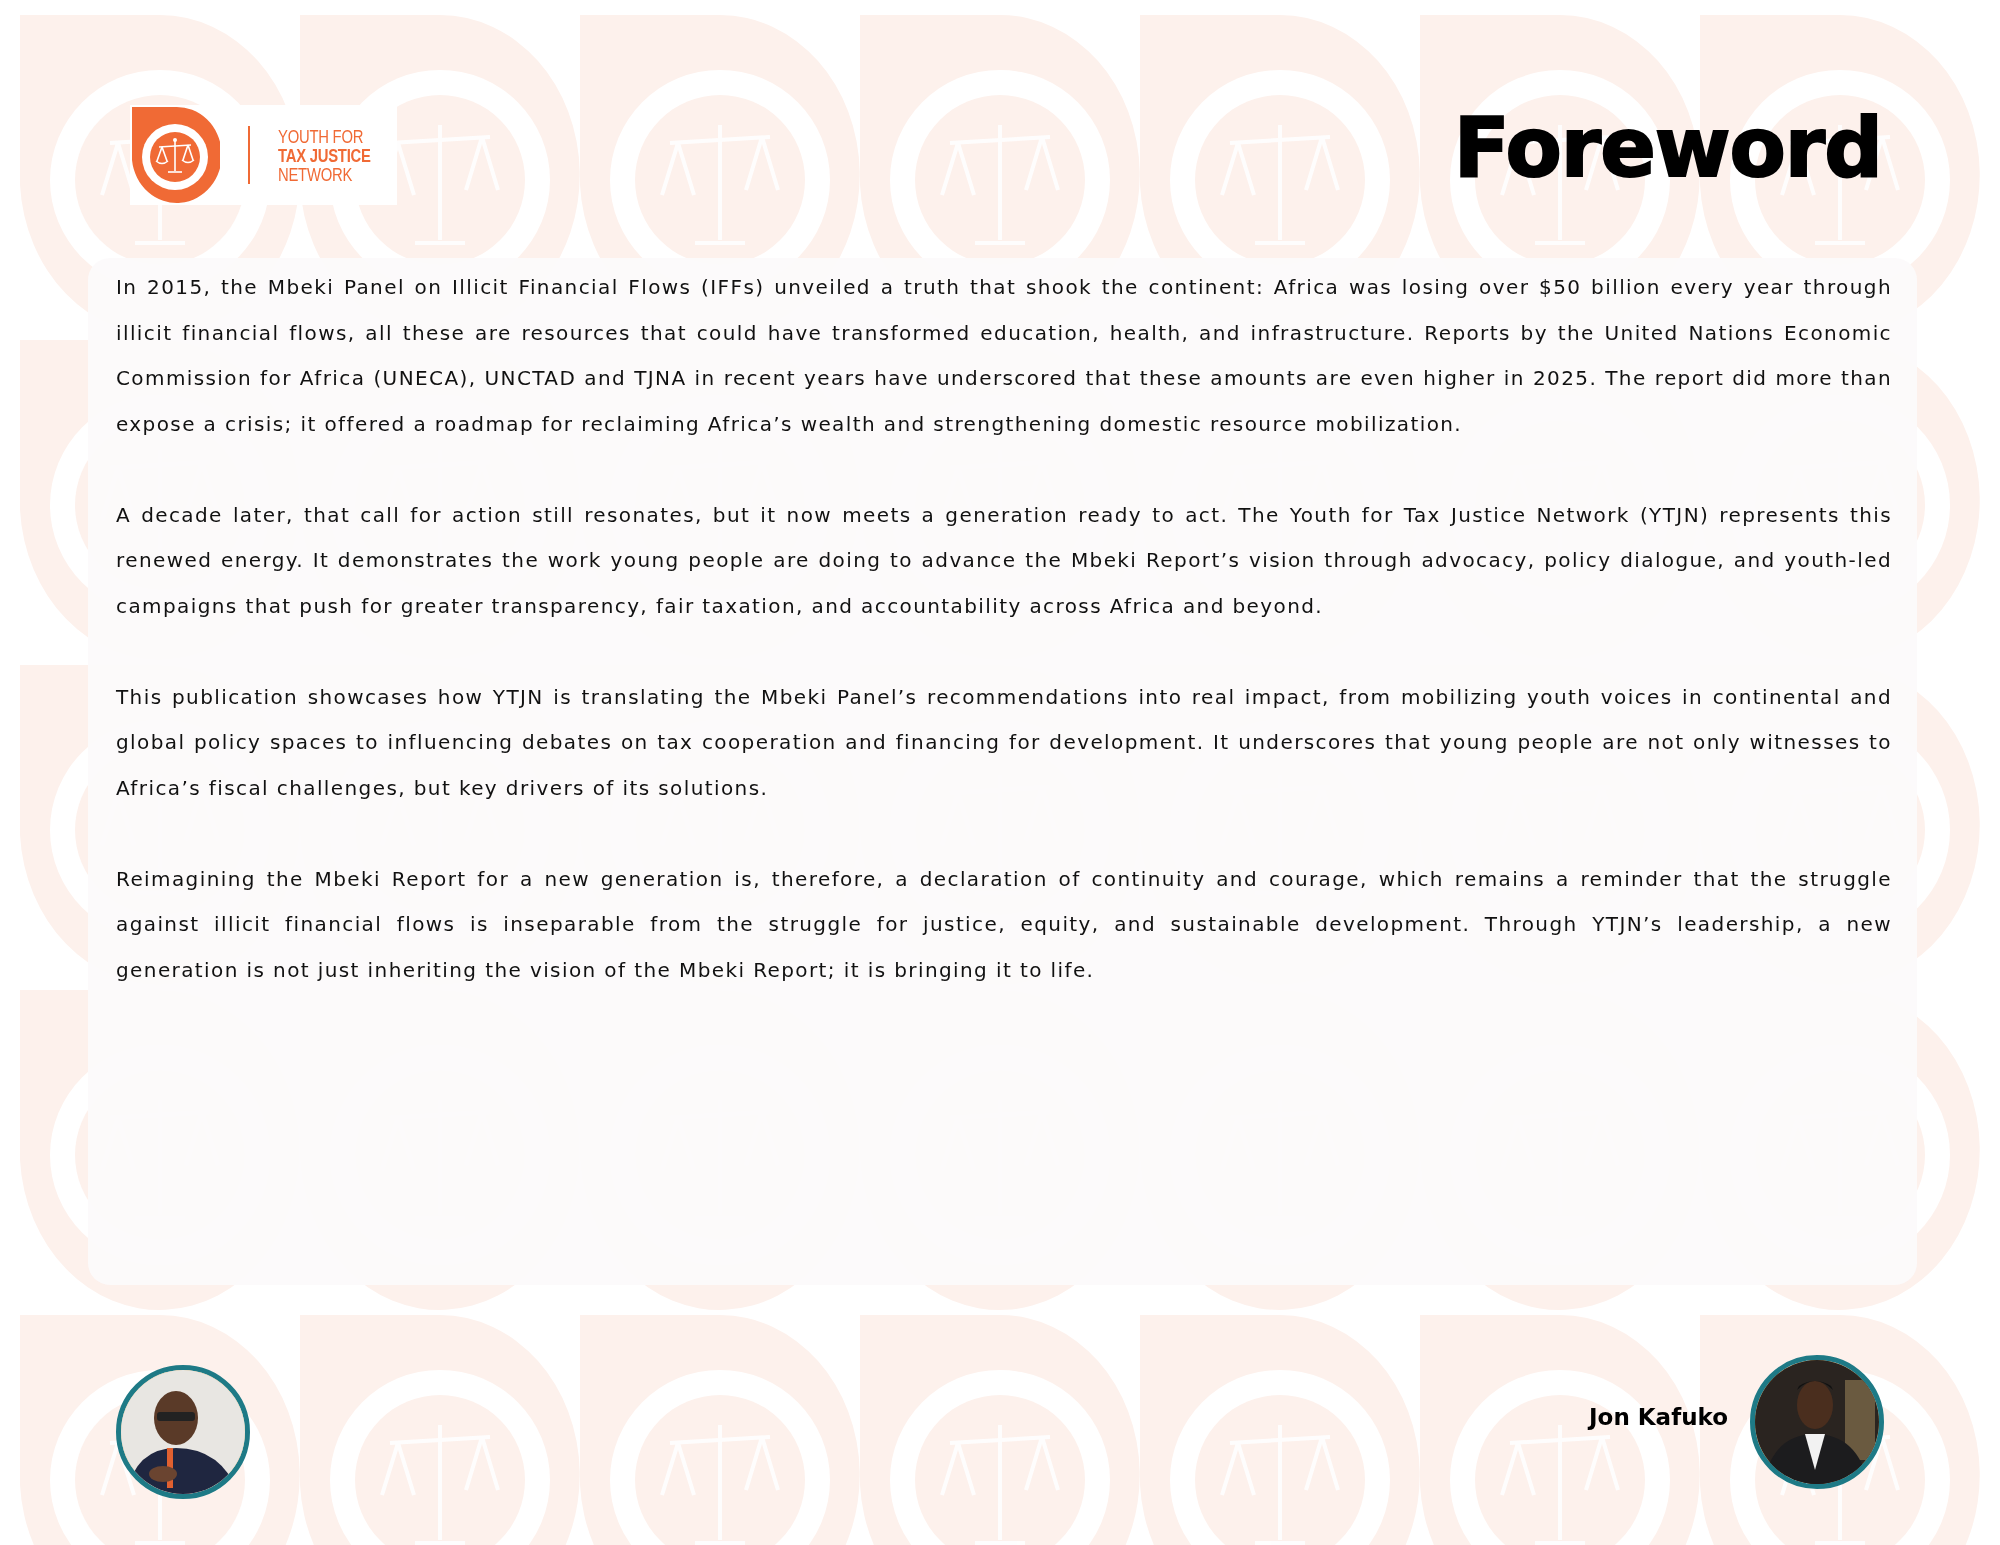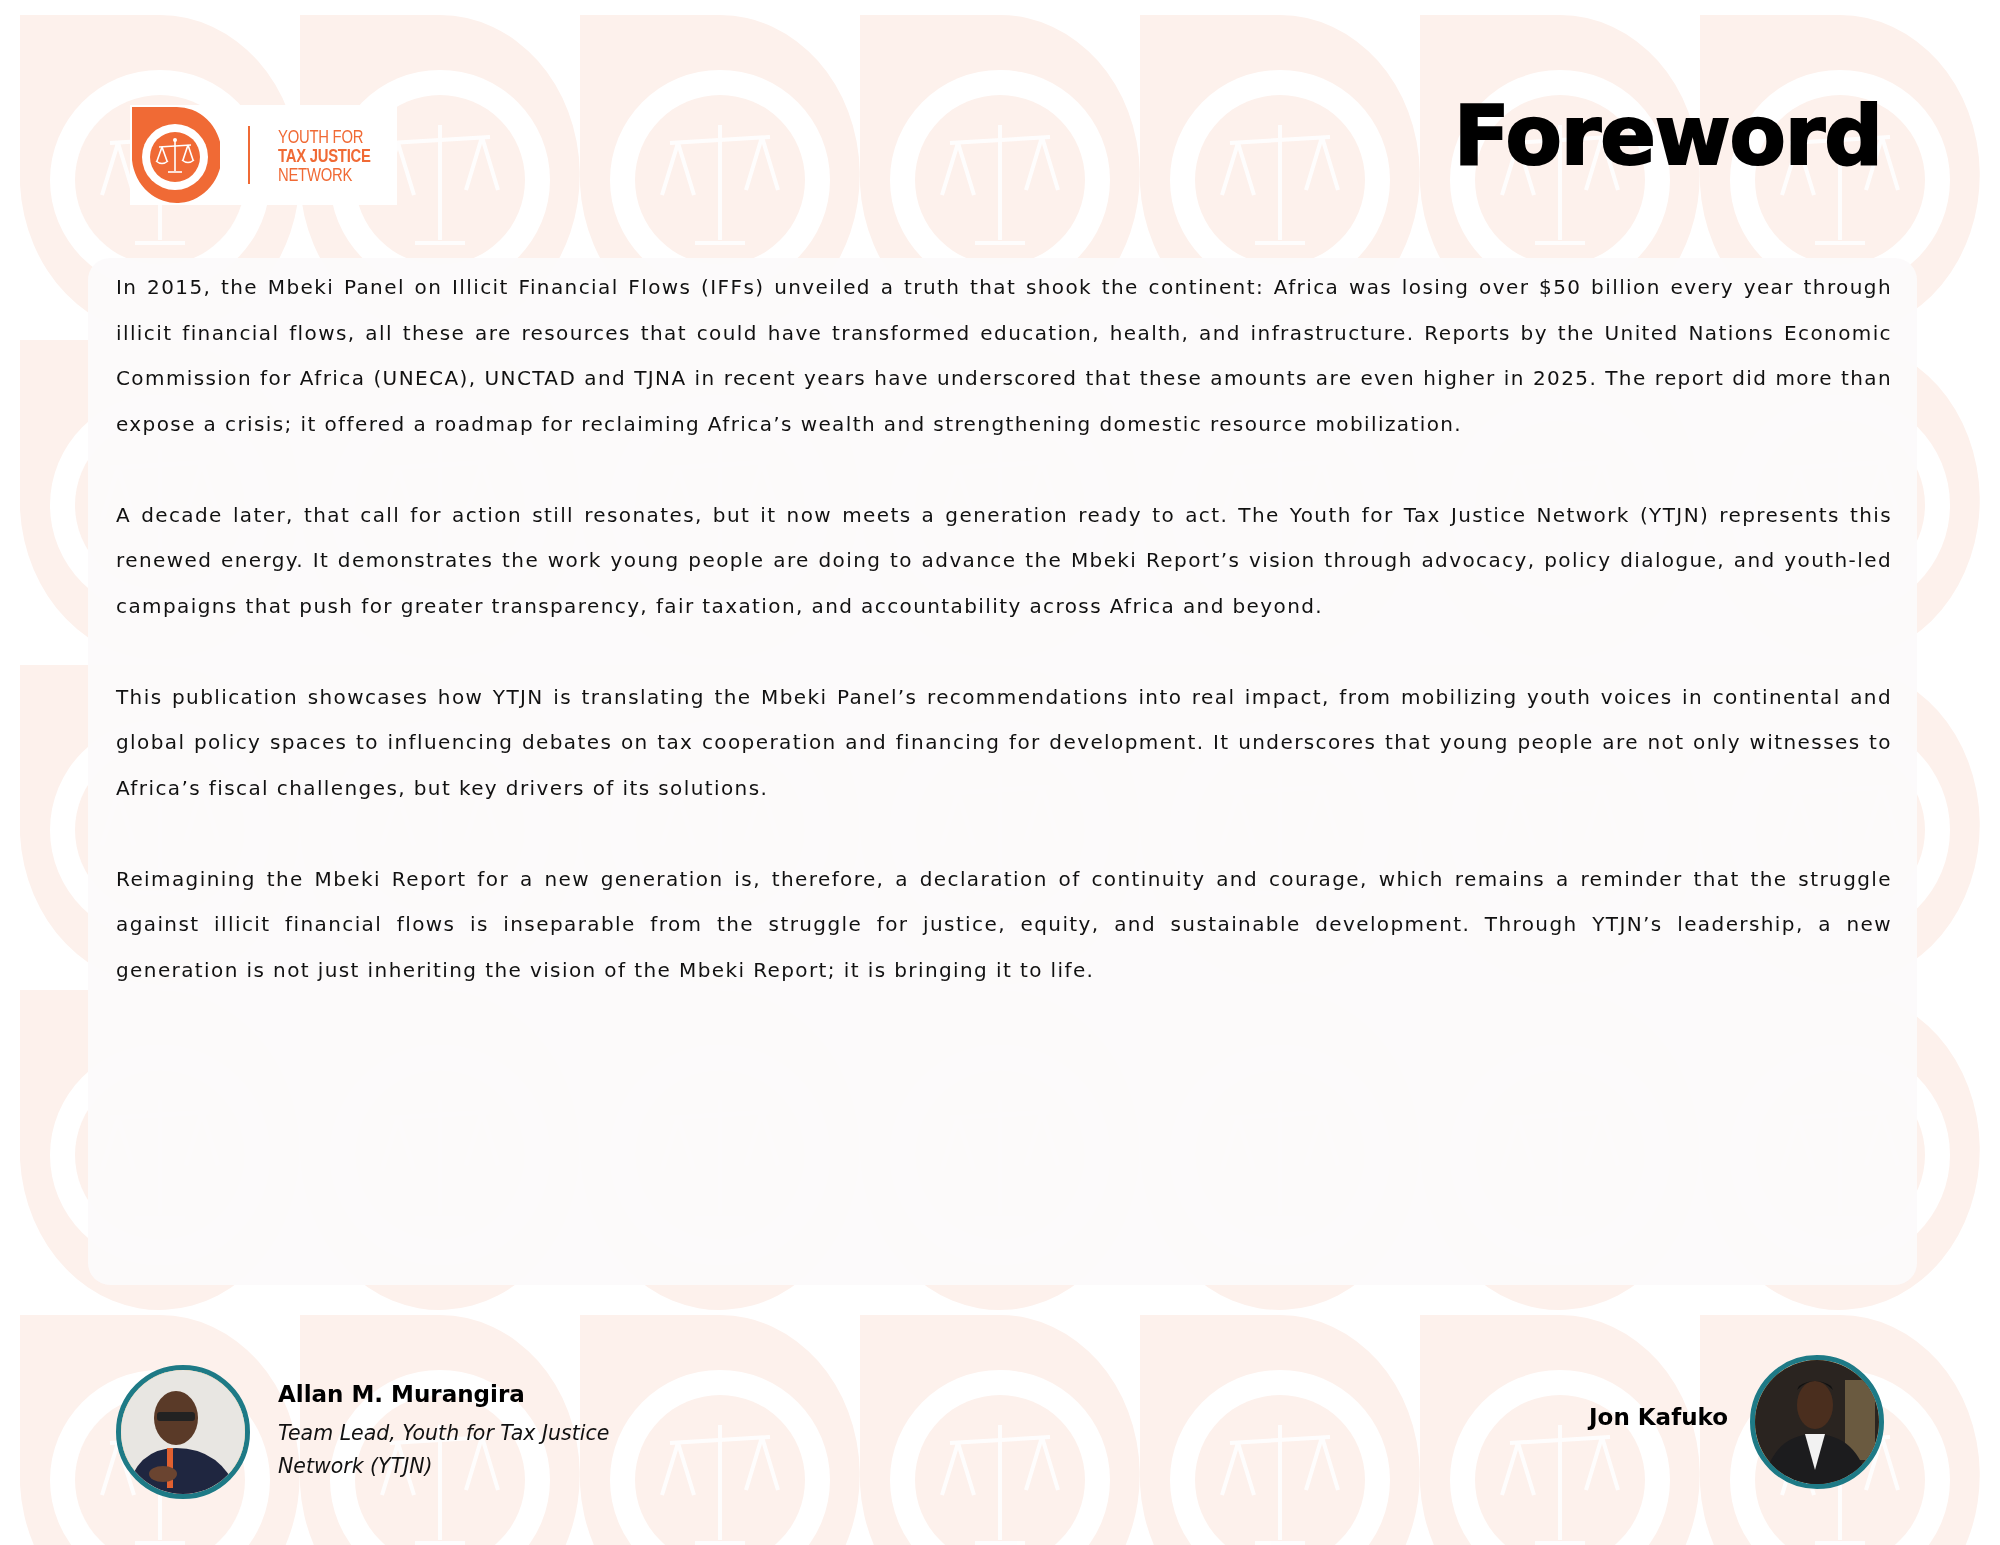--- a/index.html
+++ b/index.html
@@ -29,21 +29,21 @@
     .logo-mark { width: 90px; height: 100px; }
     .logo-divider { width: 2px; height: 58px; background: #f06a35; }
     .logo-text {
       font-family: "Liberation Sans", sans-serif;
       color: #f06a35; font-size: 19px; line-height: 19px;
       transform: scaleX(0.78); transform-origin: left center;
       letter-spacing: -0.3px;
     }
     .logo-text .bold { font-weight: 700; }
     .title {
-      position: absolute; right: 118px; top: 88px; z-index: 2;
+      position: absolute; right: 118px; top: 100px; z-index: 2;
       font-family: "DejaVu Sans", sans-serif; font-weight: 900;
       font-size: 82px; letter-spacing: -1px; color: #000;
       -webkit-text-stroke: 2px #000;
     }
     .panel {
       position: absolute; left: 88px; top: 258px; width: 1829px; height: 1027px;
       background: rgba(252, 250, 251, 0.95); border-radius: 22px; z-index: 1;
     }
     .body-text {
       position: absolute; left: 116px; top: 265px; width: 1776px; z-index: 2;
@@ -611,24 +611,20 @@
   <div class="avatar">
     <svg viewBox="0 0 124 124">
       <rect width="124" height="124" fill="#e8e6e2"></rect>
       <ellipse cx="55" cy="48" rx="22" ry="27" fill="#5a3a28"></ellipse>
       <rect x="36" y="42" width="38" height="9" rx="3" fill="#222"></rect>
       <path d="M5 124 Q15 78 55 78 Q100 78 118 124 Z" fill="#1f2640"></path>
       <rect x="46" y="78" width="6" height="40" fill="#e06030"></rect>
       <ellipse cx="42" cy="104" rx="14" ry="8" fill="#6a4430"></ellipse>
     </svg>
   </div>
-  <div class="sig-info">
-    <div class="sig-name">Allan M. Murangira</div>
-    <div class="sig-role">Team Lead, Youth for Tax Justice Network (YTJN)</div>
-  </div>
 </div>
 
 <div class="sig sig-right">
   <div class="avatar">
     <svg viewBox="0 0 124 124">
       <rect width="124" height="124" fill="#2a2420"></rect>
       <rect x="90" y="20" width="30" height="80" fill="#6a5a40"></rect>
       <ellipse cx="60" cy="45" rx="18" ry="24" fill="#4a2e1e"></ellipse>
       <path d="M42 30 Q60 12 78 30 L76 26 Q60 16 44 26 Z" fill="#111"></path>
       <path d="M8 124 Q18 74 60 74 Q102 74 114 124 Z" fill="#1c1c1e"></path>

